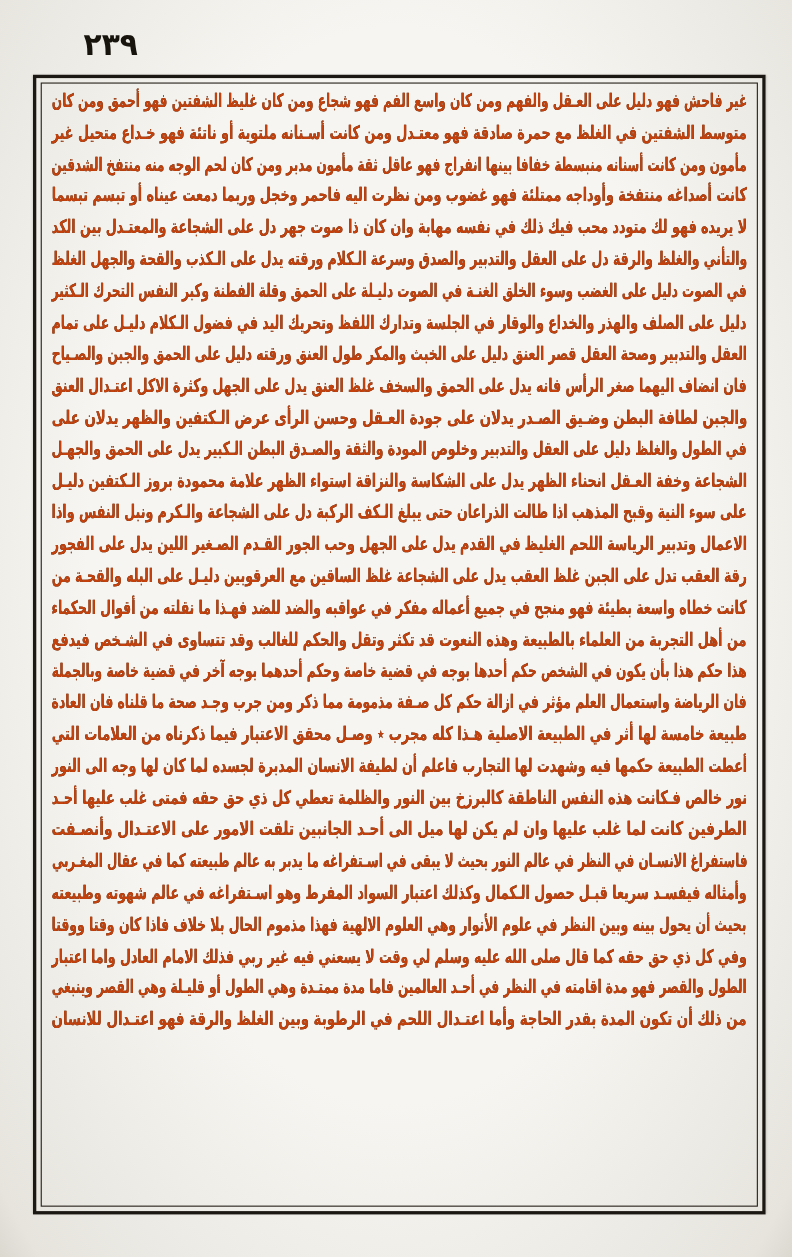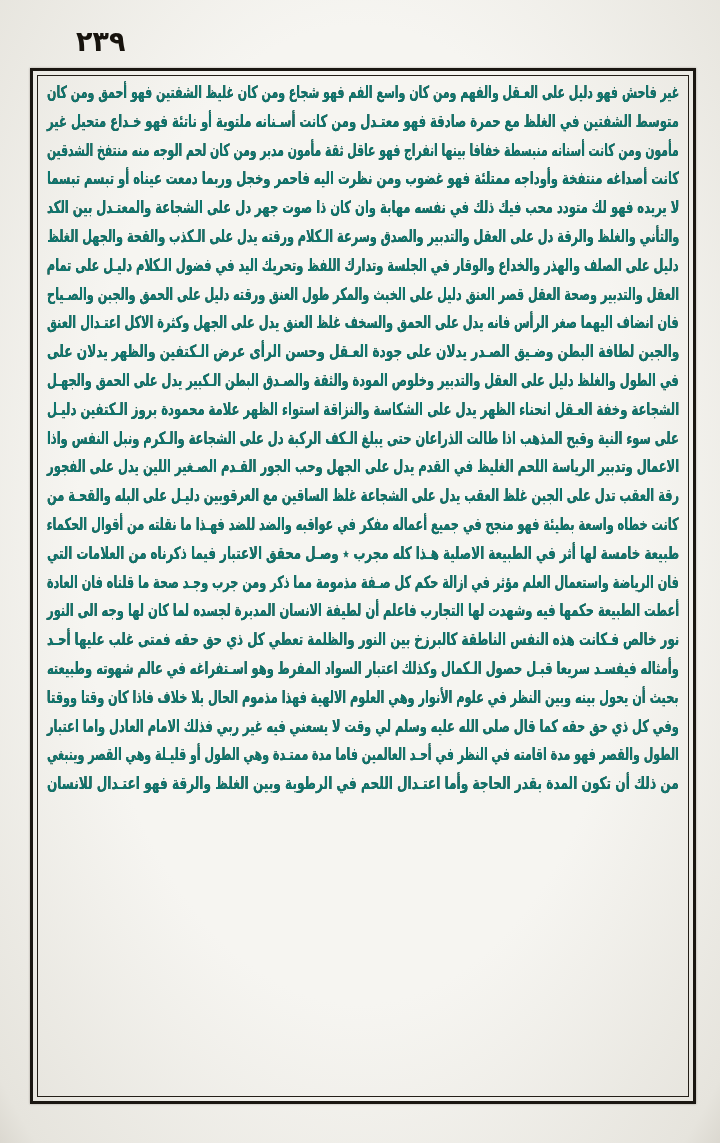--- a/index.html
+++ b/index.html
@@ -18,21 +18,21 @@
     position:absolute;left:30px;top:68px;width:660px;height:1030px;
     border:3px solid #1b1712;background:transparent;
     box-shadow:0 0 2px rgba(40,35,25,.35);
   }
   .frame-inner{
     position:absolute;left:4px;top:4px;right:4px;bottom:4px;
     border:1px solid #241f18;
   }
   .text-block{
     position:absolute;left:9px;top:2px;right:9px;bottom:2px;
-    direction:rtl;color:#0f766e;
+    direction:rtl;color:#c2410c;
     font-weight:bold;font-size:17px;
   }
   .line{
     height:28.8px;line-height:28.8px;
     text-align:right;overflow:visible;
   }
   .line > span{
     display:inline-block;white-space:nowrap;
     transform-origin:100% 50%;
     text-shadow:0 0 .4px #2a241b;
@@ -47,34 +47,39 @@
 
   <div class="frame-outer">
     <div class="frame-inner">
       <div class="text-block">
         <div class="line"><span style="transform: scaleX(0.646217);">غير فاحش فهو دليل على العـقل والفهم ومن كان واسع الفم فهو شجاع ومن كان غليظ الشفتين فهو أحمق ومن كان</span></div>
         <div class="line"><span style="transform: scaleX(0.683243);">متوسط الشفتين في الغلظ مع حمرة صادقة فهو معتـدل ومن كانت أسـنانه ملتوية أو ناتئة فهو خـداع متحيل غير</span></div>
         <div class="line"><span style="transform: scaleX(0.636455);">مأمون ومن كانت أسنانه منبسطة خفافا بينها انفراج فهو عاقل ثقة مأمون مدبر ومن كان لحم الوجه منه منتفخ الشدقين</span></div>
         <div class="line"><span style="transform: scaleX(0.681769);">كانت أصداغه منتفخة وأوداجه ممتلئة فهو غضوب ومن نظرت اليه فاحمر وخجل وربما دمعت عيناه أو تبسم تبسما</span></div>
         <div class="line"><span style="transform: scaleX(0.67884);">لا يريده فهو لك متودد محب فيك ذلك في نفسه مهابة وان كان ذا صوت جهر دل على الشجاعة والمعتـدل بين الكد</span></div>
         <div class="line"><span style="transform: scaleX(0.663866);">والتأني والغلظ والرقة دل على العقل والتدبير والصدق وسرعة الـكلام ورقته يدل على الـكذب والقحة والجهل الغلظ</span></div>
+        <div class="line"><span style="transform: scaleX(0.646878);">في الصوت دليل على الغضب وسوء الخلق الغنـة في الصوت دليـلة على الحمق وقلة الفطنة وكبر النفس التحرك الـكثير</span></div>
         <div class="line"><span style="transform: scaleX(0.670201);">دليل على الصلف والهذر والخداع والوقار في الجلسة وتدارك اللفظ وتحريك اليد في فضول الـكلام دليـل على تمام</span></div>
         <div class="line"><span style="transform: scaleX(0.659708);">العقل والتدبير وصحة العقل قصر العنق دليل على الخبث والمكر طول العنق ورقته دليل على الحمق والجبن والصـياح</span></div>
         <div class="line"><span style="transform: scaleX(0.665263);">فان انضاف اليهما صغر الرأس فانه يدل على الحمق والسخف غلظ العنق يدل على الجهل وكثرة الاكل اعتـدال العنق</span></div>
         <div class="line"><span style="transform: scaleX(0.712514);">والجبن لطافة البطن وضـيق الصـدر يدلان على جودة العـقل وحسن الرأى عرض الـكتفين والظهر يدلان على</span></div>
         <div class="line"><span style="transform: scaleX(0.666667);">في الطول والغلظ دليل على العقل والتدبير وخلوص المودة والثقة والصـدق البطن الـكبير يدل على الحمق والجهـل</span></div>
         <div class="line"><span style="transform: scaleX(0.681769);">الشجاعة وخفة العـقل انحناء الظهر يدل على الشكاسة والنزاقة استواء الظهر علامة محمودة بروز الـكتفين دليـل</span></div>
         <div class="line"><span style="transform: scaleX(0.673056);">على سوء النية وقبح المذهب اذا طالت الذراعان حتى يبلغ الـكف الركبة دل على الشجاعة والـكرم ونبل النفس واذا</span></div>
         <div class="line"><span style="transform: scaleX(0.677385);">الاعمال وتدبير الرياسة اللحم الغليظ في القدم يدل على الجهل وحب الجور القـدم الصـغير اللين يدل على الفجور</span></div>
         <div class="line"><span style="transform: scaleX(0.669492);">رقة العقب تدل على الجبن غلظ العقب يدل على الشجاعة غلظ الساقين مع العرقوبين دليـل على البله والقحـة من</span></div>
         <div class="line"><span style="transform: scaleX(0.663866);">كانت خطاه واسعة بطيئة فهو منجح في جميع أعماله مفكر في عواقبه والضد للضد فهـذا ما نقلته من أقوال الحكماء</span></div>
+        <div class="line"><span style="transform: scaleX(0.684724);">من أهل التجربة من العلماء بالطبيعة وهذه النعوت قد تكثر وتقل والحكم للغالب وقد تتساوى في الشـخص فيدفع</span></div>
+        <div class="line"><span style="transform: scaleX(0.650206);">هذا حكم هذا بأن يكون في الشخص حكم أحدها بوجه في قضية خاصة وحكم أحدهما بوجه آخر في قضية خاصة وبالجملة</span></div>
+        <div class="line"><span style="transform: scaleX(0.659708);">فان الرياضة واستعمال العلم مؤثر في ازالة حكم كل صـفة مذمومة مما ذكر ومن جرب وجـد صحة ما قلناه فان العادة</span></div>
         <div class="line"><span style="transform: scaleX(0.696803);">طبيعة خامسة لها أثر في الطبيعة الاصلية هـذا كله مجرب ٭ وصـل محقق الاعتبار فيما ذكرناه من العلامات التي</span></div>
-        <div class="line"><span style="transform: scaleX(0.659708);">فان الرياضة واستعمال العلم مؤثر في ازالة حكم كل صـفة مذمومة مما ذكر ومن جرب وجـد صحة ما قلناه فان العادة</span></div>
         <div class="line"><span style="transform: scaleX(0.674493);">أعطت الطبيعة حكمها فيه وشهدت لها التجارب فاعلم أن لطيفة الانسان المدبرة لجسده لما كان لها وجه الى النور</span></div>
         <div class="line"><span style="transform: scaleX(0.694505);">نور خالص فـكانت هذه النفس الناطقة كالبرزخ بين النور والظلمة تعطي كل ذي حق حقه فمتى غلب عليها أحـد</span></div>
+        <div class="line"><span style="transform: scaleX(0.731481);">الطرفين كانت لما غلب عليها وان لم يكن لها ميل الى أحـد الجانبين تلقت الامور على الاعتـدال وأنصـفت</span></div>
+        <div class="line"><span style="transform: scaleX(0.633902);">فاستفراغ الانسـان في النظر في عالم النور بحيث لا يبقى في اسـتفراغه ما يدبر به عالم طبيعته كما في عقال المغـربي</span></div>
         <div class="line"><span style="transform: scaleX(0.673056);">وأمثاله فيفسـد سريعا قبـل حصول الـكمال وكذلك اعتبار السواد المفرط وهو اسـتفراغه في عالم شهوته وطبيعته</span></div>
         <div class="line"><span style="transform: scaleX(0.662474);">بحيث أن يحول بينه وبين النظر في علوم الأنوار وهي العلوم الالهية فهذا مذموم الحال بلا خلاف فاذا كان وقتا ووقتا</span></div>
         <div class="line"><span style="transform: scaleX(0.670913);">وفي كل ذي حق حقه كما قال صلى الله عليه وسلم لي وقت لا يسعني فيه غير ربي فذلك الامام العادل واما اعتبار</span></div>
         <div class="line"><span style="transform: scaleX(0.648205);">الطول والقصر فهو مدة اقامته في النظر في أحـد العالمين فاما مدة ممتـدة وهي الطول أو قليـلة وهي القصر وينبغي</span></div>
         <div class="line"><span style="transform: scaleX(0.713318);">من ذلك أن تكون المدة بقدر الحاجة وأما اعتـدال اللحم في الرطوبة وبين الغلظ والرقة فهو اعتـدال للانسان</span></div>
       </div>
     </div>
   </div>
 
 </div>

